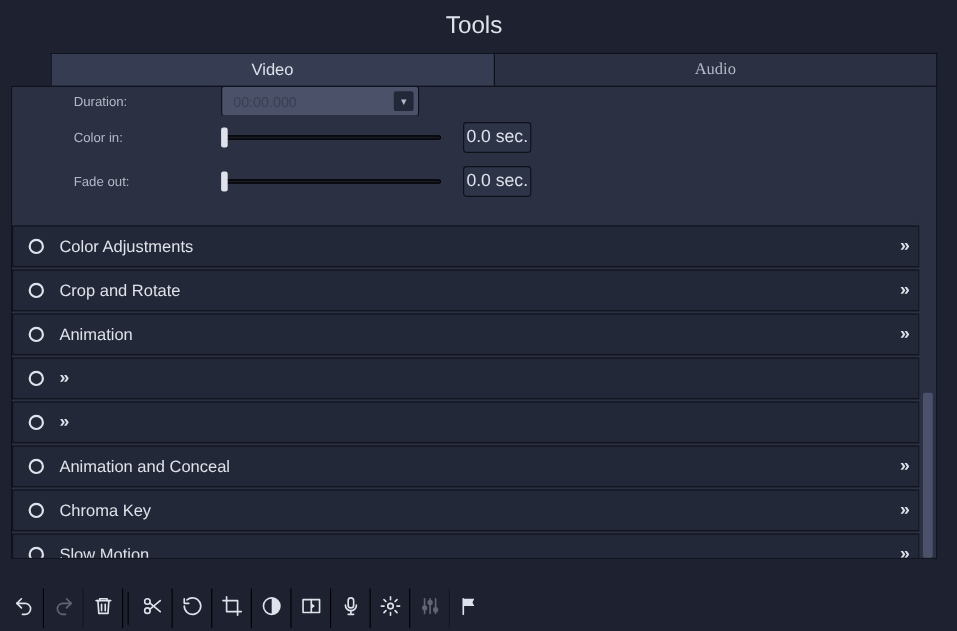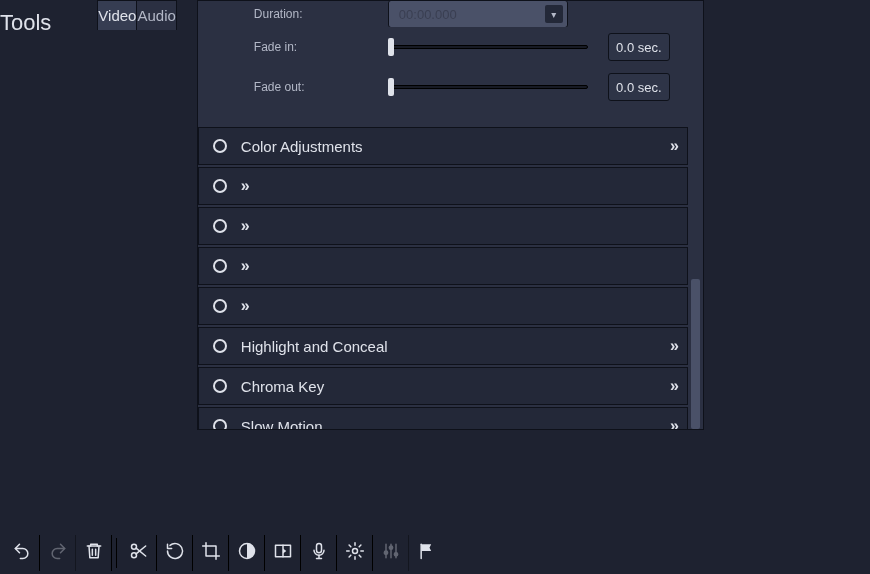--- a/index.html
+++ b/index.html
@@ -8,34 +8,34 @@
     --bg2:#363d52;      
     --bg3:#232838;      
     --bg4:#2e3447;      
     --line:#0e111a;     
     --txt:#dfe2ea;
     --txt-dim:#b3b8c7;
     --track:#171a24;
   }
   *{box-sizing:border-box;font-family:"Segoe UI",Arial,sans-serif;}
   html,body{margin:0;padding:0;background:var(--bg0);color:var(--txt);width:870px;height:574px;overflow:hidden;}
-  .app{width:862px;height:574px;display:flex;position:relative;}
+  .app{width:862px;height:574px;display:flex;flex-direction:column;position:relative;}
 
   .title{
     font-size:22px;text-align:center;padding:10px 0 12px;color:var(--txt);
   }
 
   .tabs{display:flex;height:30px;margin:0 10px;}
   .tab{
     flex:1;display:flex;align-items:center;justify-content:center;font-size:15px;
     background:var(--bg1);color:var(--txt-dim);border:1px solid var(--line);border-bottom:none;
     cursor:pointer;
     margin-left:36px;
   }
-  .tab + .tab{margin-left:-1px;}
+  .tab + .tab{margin-left:-1px;font-family:Liberation Serif, serif;}
   .tab.active{background:var(--bg2);color:var(--txt);}
 
   .body{
     margin:0 10px;border:1px solid var(--line);background:var(--bg1);
     height:430px;position:relative;display:flex;
   }
   .scroll{flex:1;overflow:hidden;padding-bottom:6px;}
   .vscrollbar{width:15px;background:var(--bg1);display:flex;flex-direction:column;}
   .vscrollbar .thumb{background:#4a5168;width:9px;margin:0 3px;border-radius:2px;}
 
@@ -54,21 +54,21 @@
   }
   .slider{
     flex:0 0 200px;height:22px;display:flex;align-items:center;position:relative;
   }
   .slider .track{flex:1;height:4px;background:var(--track);border:1px solid #000;border-radius:2px;}
   .slider .handle{
     width:6px;height:18px;background:var(--txt);position:absolute;left:0;top:2px;border-radius:2px;
   }
   .valpill{
     min-width:62px;height:28px;background:var(--bg4);border:1px solid var(--line);border-radius:3px;
-    display:flex;align-items:center;justify-content:center;font-size:13px;color:var(--txt);
+    display:flex;align-items:center;justify-content:center;font-size:16px;color:var(--txt);
     margin-left:6px;
   }
 
   
   .accordion{display:flex;flex-direction:column;gap:2px;margin-top:6px;}
   .acc{
     height:38px;background:var(--bg3);border:1px solid var(--line);margin:0 0;
     display:flex;align-items:center;padding:16px 14px;cursor:pointer;
   }
   .acc .radio{
@@ -108,21 +108,21 @@
 
       <div class="section-open">
         <div class="row" style="height:26px;overflow:hidden;">
           <label>Duration:</label>
           <div class="select">
             <span>00:00.000</span>
             <span class="caret">▾</span>
           </div>
         </div>
         <div class="row">
-          <label>Fade in:</label>
+          <label>Color in:</label>
           <div class="slider">
             <div class="track"></div>
             <div class="handle"></div>
           </div>
           <div class="valpill">0.0 sec.</div>
         </div>
         <div class="row">
           <label>Fade out:</label>
           <div class="slider">
             <div class="track"></div>
@@ -134,37 +134,39 @@
 
       <div class="accordion" id="accordion">
 
       <div class="acc">
             <span class="radio"></span>
             <span class="lbl">Color Adjustments</span>
             <span class="chevrons">»</span>
           </div>
           <div class="acc">
             <span class="radio"></span>
-            <span class="chevrons">»</span>
-          </div>
-          <div class="acc">
-            <span class="radio"></span>
-            <span class="chevrons">»</span>
-          </div>
-          <div class="acc">
-            <span class="radio"></span>
-            <span class="chevrons">»</span>
-          </div>
-          <div class="acc">
-            <span class="radio"></span>
-            <span class="chevrons">»</span>
-          </div>
-          <div class="acc">
-            <span class="radio"></span>
-            <span class="lbl">Highlight and Conceal</span>
+            <span class="lbl">Crop and Rotate</span>
+            <span class="chevrons">»</span>
+          </div>
+          <div class="acc">
+            <span class="radio"></span>
+            <span class="lbl">Animation</span>
+            <span class="chevrons">»</span>
+          </div>
+          <div class="acc">
+            <span class="radio"></span>
+            <span class="chevrons">»</span>
+          </div>
+          <div class="acc">
+            <span class="radio"></span>
+            <span class="chevrons">»</span>
+          </div>
+          <div class="acc">
+            <span class="radio"></span>
+            <span class="lbl">Animation and Conceal</span>
             <span class="chevrons">»</span>
           </div>
           <div class="acc">
             <span class="radio"></span>
             <span class="lbl">Chroma Key</span>
             <span class="chevrons">»</span>
           </div>
           <div class="acc">
             <span class="radio"></span>
             <span class="lbl">Slow Motion</span>

